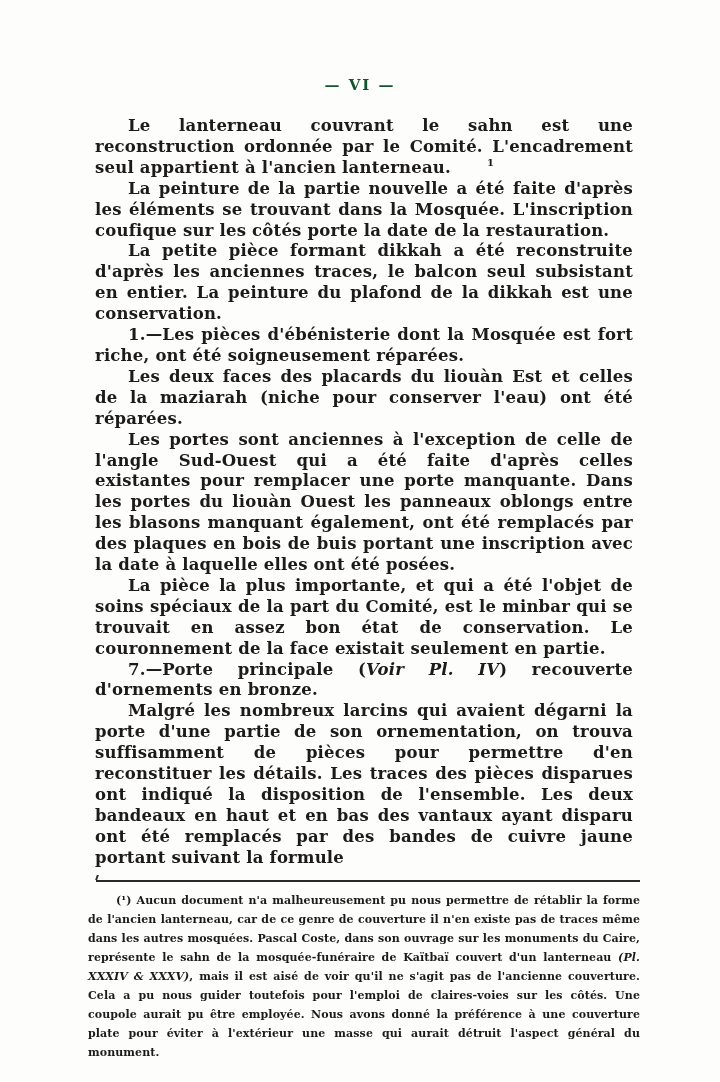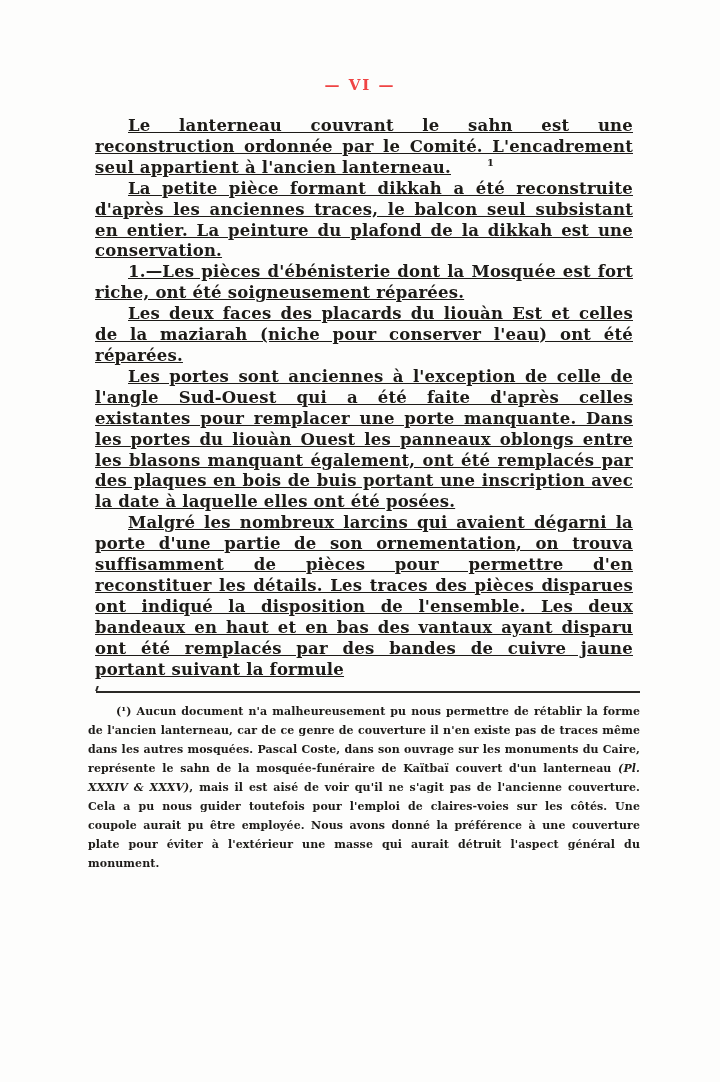--- a/index.html
+++ b/index.html
@@ -15,31 +15,30 @@
     overflow: hidden;
     color: #1d1b18;
     font-family: "DejaVu Serif", "Liberation Serif", serif;
   }
   .page-header {
     margin-top: 76px;
     text-align: center;
     font-size: 15px;
     font-weight: bold;
     letter-spacing: 2px;
-    color: #ef4444;
+    color: #14532d;
   }
   .body-column {
     width: 538px;
     margin: 22px 0 0 95px;
     font-size: 16.5px;
     line-height: 20.9px;
     font-weight: 600;
     text-align: justify;
     letter-spacing: 0.2px;
-    text-decoration: underline;
   }
   .body-column p {
     margin: 0;
     padding: 0;
     text-indent: 33px;
   }
   .fn-ref {
     display: inline-block;
     font-size: 10px;
     vertical-align: 7px;
@@ -94,30 +93,33 @@
 <body>
 
 <div class="page">
 
   <div class="page-header">— VI —</div>
 
   <div class="body-column">
 
     <p><span>Le lanterneau couvrant le sahn est une reconstruction ordonnée par le Comité. L'encadrement seul appartient à l'ancien lanterneau.</span><span class="fn-ref">1</span></p>
 
+    <p>La peinture de la partie nouvelle a été faite d'après les éléments se trouvant dans la Mosquée. L'inscription coufique sur les côtés porte la date de la restauration.</p>
 
     <p>La petite pièce formant dikkah a été reconstruite d'après les anciennes traces, le balcon seul subsistant en entier. La peinture du plafond de la dikkah est une conservation.</p>
 
     <p>1.—Les pièces d'ébénisterie dont la Mosquée est fort riche, ont été soigneusement réparées.</p>
 
     <p>Les deux faces des placards du liouàn Est et celles de la maziarah (niche pour conserver l'eau) ont été réparées.</p>
 
     <p>Les portes sont anciennes à l'exception de celle de l'angle Sud-Ouest qui a été faite d'après celles existantes pour remplacer une porte manquante. Dans les portes du liouàn Ouest les panneaux oblongs entre les blasons manquant également, ont été remplacés par des plaques en bois de buis portant une inscription avec la date à laquelle elles ont été posées.</p>
 
+    <p>La pièce la plus importante, et qui a été l'objet de soins spéciaux de la part du Comité, est le minbar qui se trouvait en assez bon état de conservation. Le couronnement de la face existait seulement en partie.</p>
 
+    <p><span>7.—Porte principale (</span><span class="italic-seg">Voir Pl. IV</span><span>) recouverte d'ornements en bronze.</span></p>
 
     <p>Malgré les nombreux larcins qui avaient dégarni la porte d'une partie de son ornementation, on trouva suffisamment de pièces pour permettre d'en reconstituer les détails. Les traces des pièces disparues ont indiqué la disposition de l'ensemble. Les deux bandeaux en haut et en bas des vantaux ayant disparu ont été remplacés par des bandes de cuivre jaune portant suivant la formule</p>
 
   </div>
 
   <div class="footnote-rule"></div>
 
   <div class="footnote">
     <p><span class="fn-marker">(¹)</span><span>Aucun document n'a malheureusement pu nous permettre de rétablir la forme de l'ancien lanterneau, car de ce genre de couverture il n'en existe pas de traces même dans les autres mosquées. Pascal Coste, dans son ouvrage sur les monuments du Caire, représente le sahn de la mosquée-funéraire de Kaïtbaï couvert d'un lanterneau </span><span class="fn-italic">(Pl. XXXIV &amp; XXXV)</span><span>, mais il est aisé de voir qu'il ne s'agit pas de l'ancienne couverture. Cela a pu nous guider toutefois pour l'emploi de claires-voies sur les côtés. Une coupole aurait pu être employée. Nous avons donné la préférence à une couverture plate pour éviter à l'extérieur une masse qui aurait détruit l'aspect général du monument.</span></p>
   </div>

